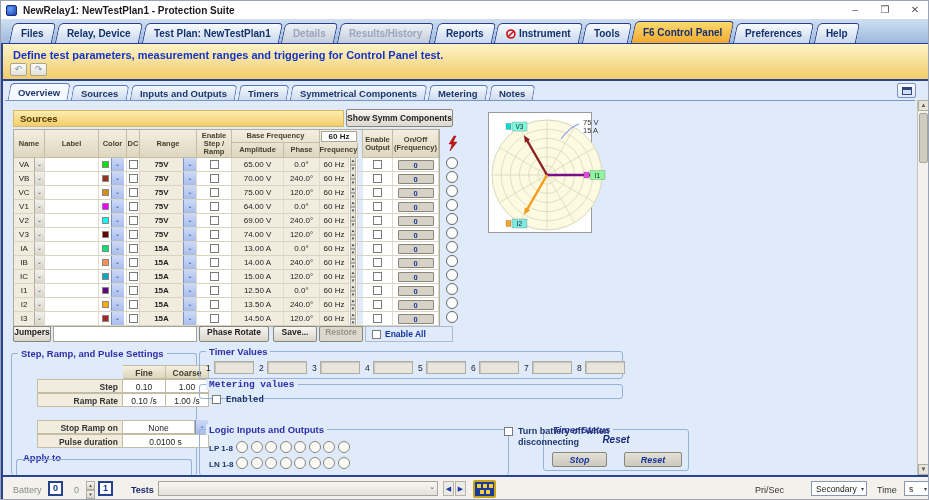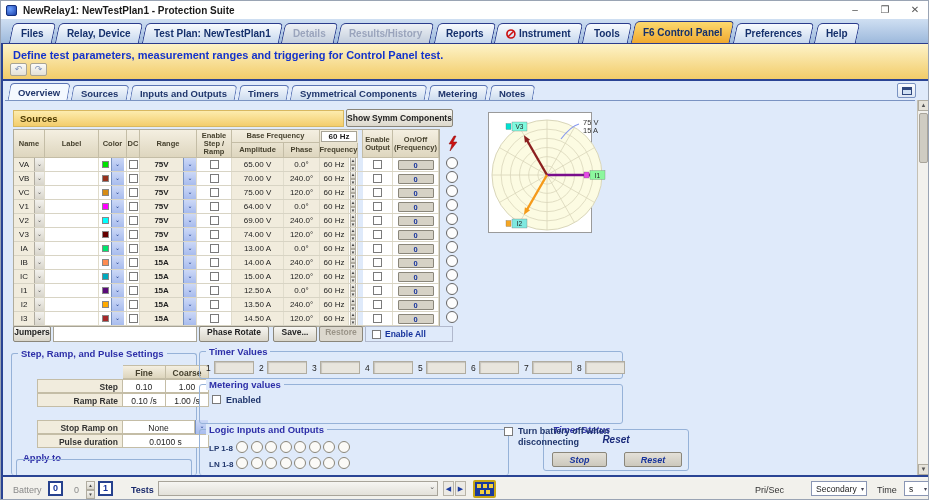--- a/index.html
+++ b/index.html
@@ -798,21 +798,21 @@
         <div class="t-slot-box" style="left: 226px; top: 9px;"></div>
         <div class="t-slot-label" style="left: 271px; top: 11px;">6</div>
         <div class="t-slot-box" style="left: 279px; top: 9px;"></div>
         <div class="t-slot-label" style="left: 324px; top: 11px;">7</div>
         <div class="t-slot-box" style="left: 332px; top: 9px;"></div>
         <div class="t-slot-label" style="left: 377px; top: 11px;">8</div>
         <div class="t-slot-box" style="left: 385px; top: 9px;"></div>
       </div>
   </div>
 
-  <div class="group" style="left:198px; top:383px; width:424px; height:40px;">
+  <div class="group" style="left:198px; top:383px; width:424px; height:15px;font-family:Liberation Mono, monospace;">
     <div class="group-title">Metering values</div>
     <div class="chk" style="position:absolute; left:12px; top:10px;"></div>
     <div style="position:absolute; left:26px; top:10px; font-size:9px; font-weight:bold; color:#20366c;">Enabled</div>
   </div>
 
   <div class="group" style="left:198px; top:428px; width:310px; height:46px; border-bottom:none;">
     <div class="group-title">Logic Inputs and Outputs</div>
     <div id="logic-rows">
         <div class="logic-label" style="left: 9px; top: 14px;">LP 1-8</div>
         <div class="logic-circ" style="left: 36px; top: 11px;"></div>

